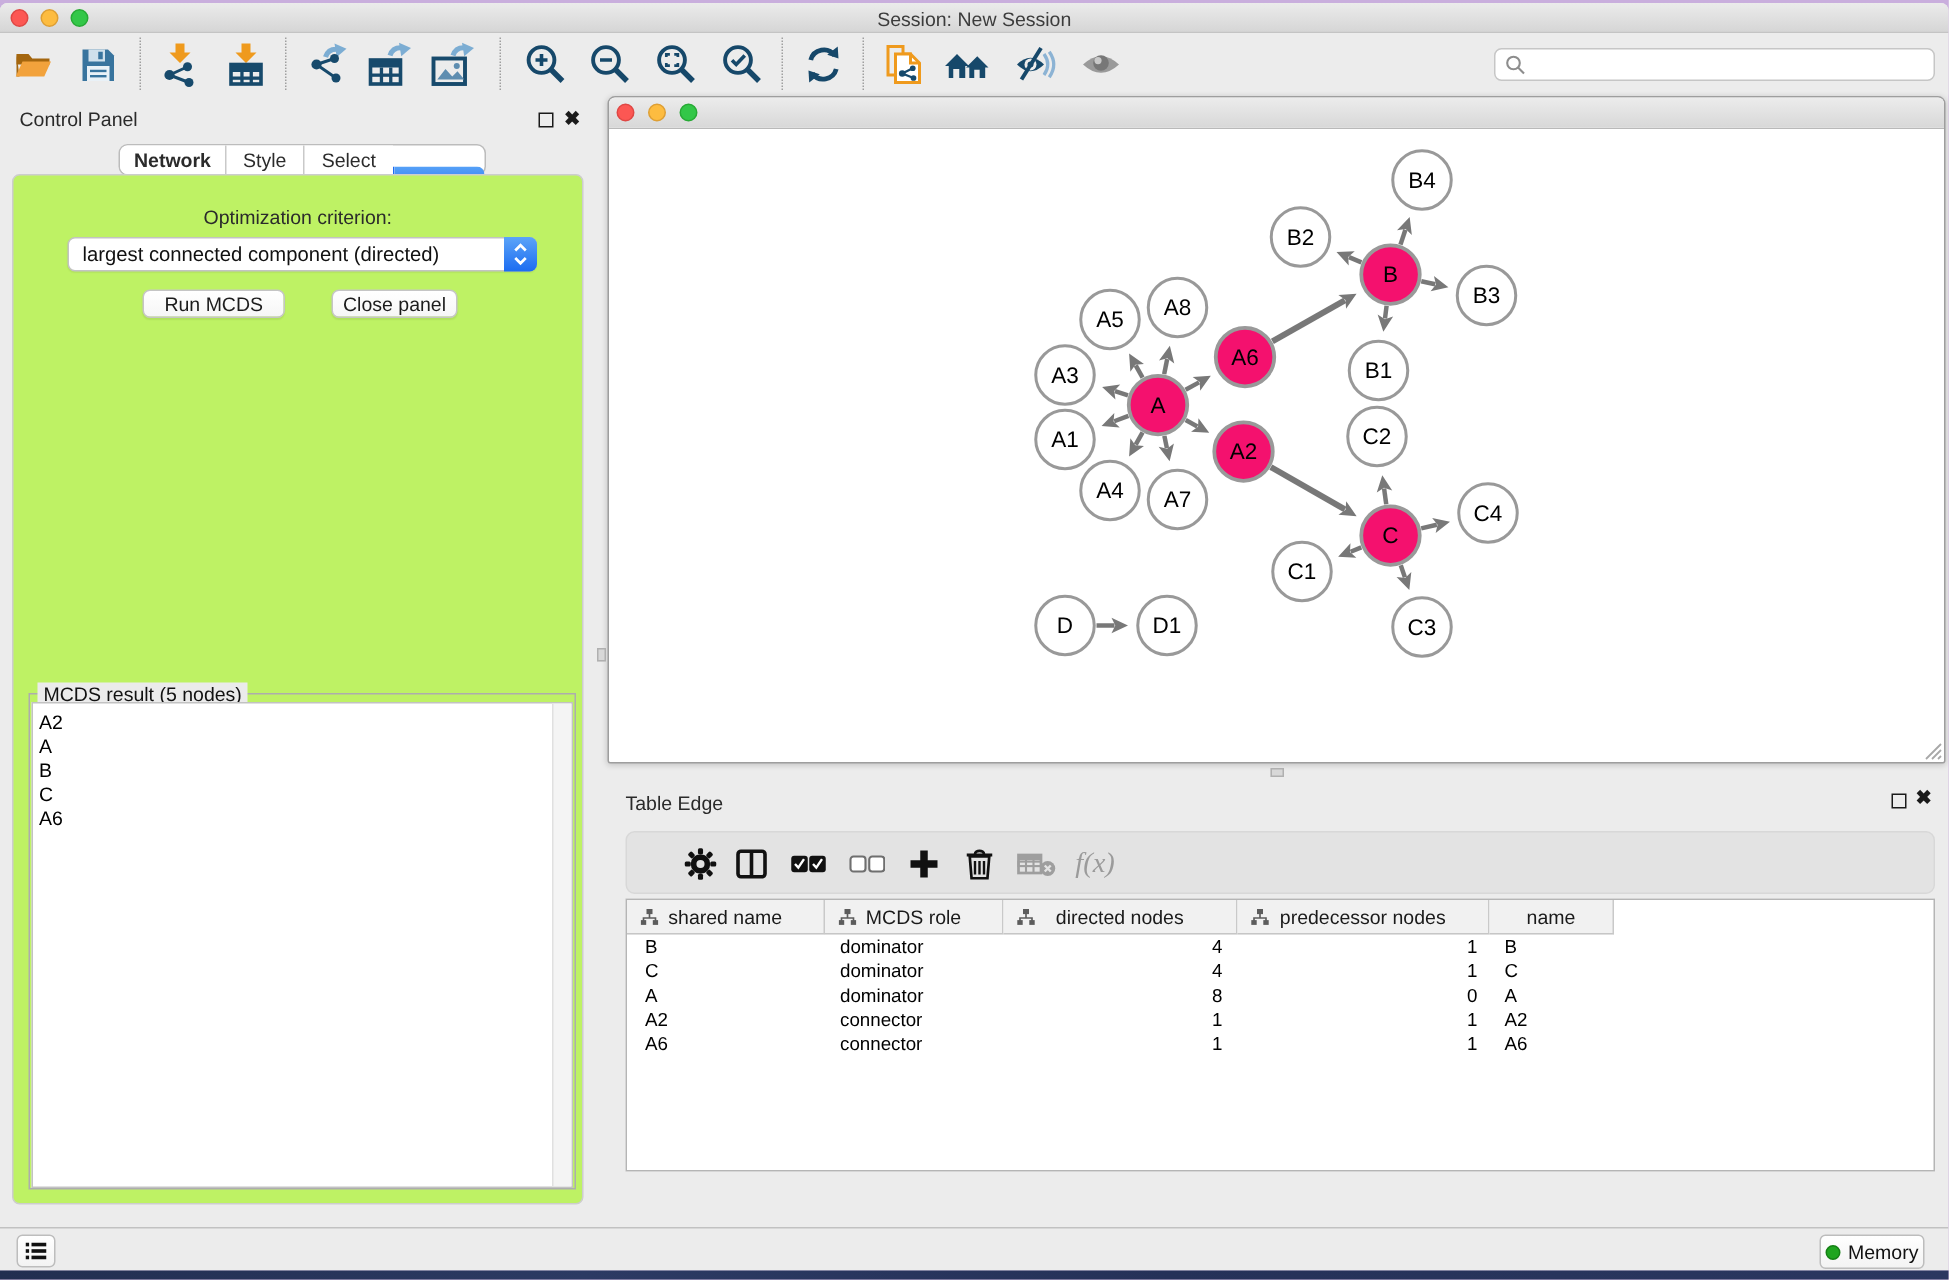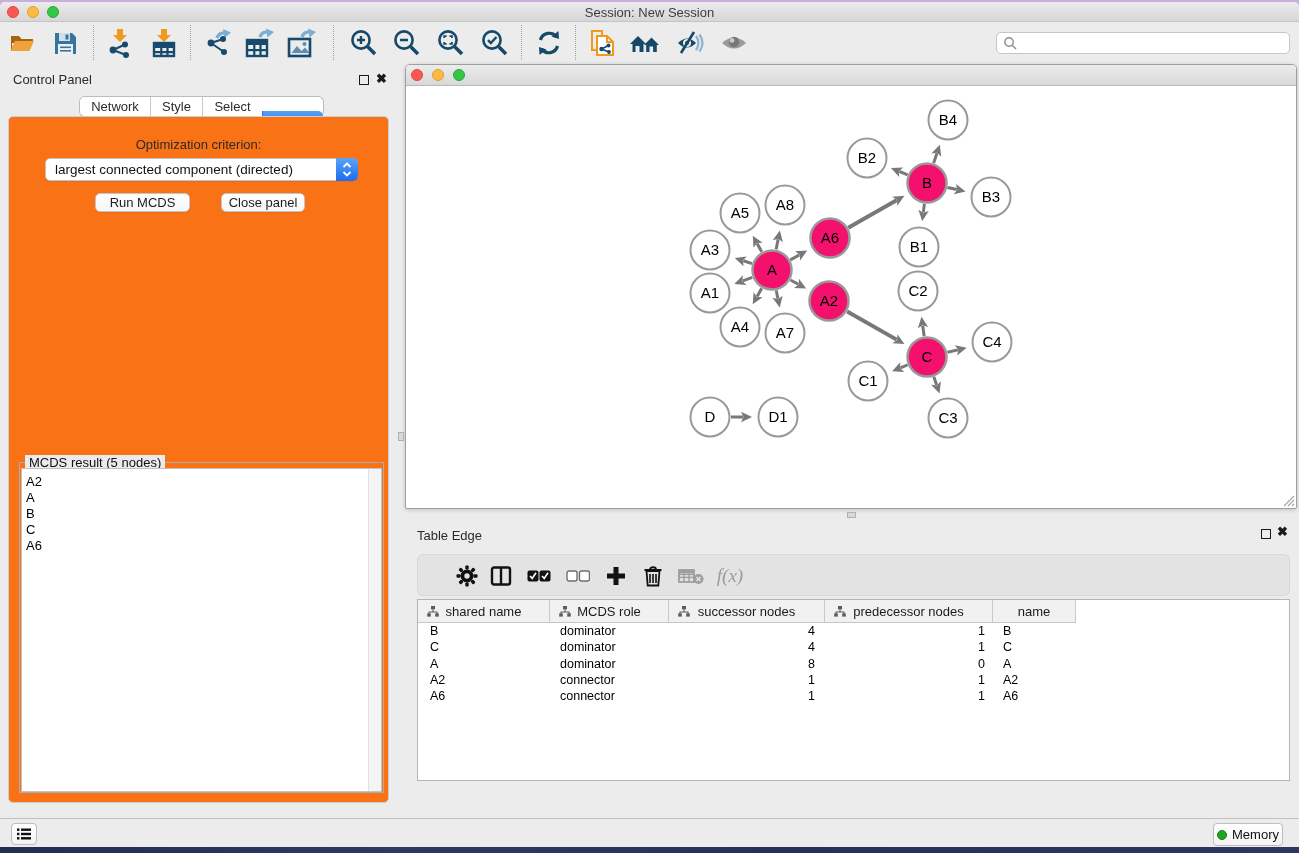--- a/index.html
+++ b/index.html
@@ -29,26 +29,26 @@
   
   .control-panel { position:absolute; top:61px; left:0; width:397px; height:755px; }
   .panel-title { position:absolute; left:13px; top:9px; font-size:13px; color:#2a2a2a; }
   .float-btn { position:absolute; width:10px; height:10px; border:1.5px solid #1a1a1a; top:12px; }
   .close-btn { position:absolute; font-size:13px; font-weight:bold; color:#1a1a1a; top:7px; line-height:18px; }
 
   .seg { position:absolute; display:flex; height:19px; border-radius:5px;
     box-shadow:0 0 0 1px #bcbcbc, 0 1px 1px rgba(0,0,0,.08); background:#fff; }
   .seg .tab { height:100%; display:flex; align-items:center; justify-content:center;
     font-size:13px; color:#2b2b2b; background:#fff; border-left:1px solid #c9c9c9; cursor:default; }
-  .seg .tab:first-child { border-left:none; border-radius:5px 0 0 5px; }
+  .seg .tab:first-child { border-left:none; border-radius:5px 0 0 5px;font-weight:bold; }
   .seg .tab:last-child  { border-radius:0 5px 5px 0;margin-top:14px; }
   .seg .tab.sel { background:linear-gradient(#56a1f7,#1d6cf1); color:#fff; border-left-color:#1d6cf1; }
 
   .cp-content { position:absolute; left:8px; top:53px; width:381px; height:687px;
-    border:1px solid #cdcdcd; border-radius:5px; background:#f97316; }
+    border:1px solid #cdcdcd; border-radius:5px; background:#bef264; }
   .opt-label { position:absolute; top:20px; width:100%; text-align:center; color:#2b2b2b; }
   .combo { position:absolute; left:36px; top:41px; width:313px; height:23px; background:#fff;
     border:1px solid #c3c3c3; border-radius:5px; display:flex; align-items:center;
     box-shadow:0 1px 1px rgba(0,0,0,.06); }
   .combo .val { flex:1; padding-left:9px; font-size:13.5px; color:#111; white-space:nowrap; }
   .combo .cap { width:22px; height:23px; margin:-1px -1px -1px 0; border-radius:0 5px 5px 0;
     background:linear-gradient(#5ba4f8,#1c6cf1); display:flex; align-items:center; justify-content:center; }
   .pushbtn { position:absolute; height:19px; background:linear-gradient(#ffffff,#f6f6f6); border:1px solid #c5c5c5;
     border-radius:5px; font-size:13px; color:#1c1c1c; display:flex; align-items:center; justify-content:center;
     box-shadow:0 1px 1px rgba(0,0,0,.07); }
@@ -505,21 +505,21 @@
               </svg>
               <span>MCDS role</span>
             </div>
             <div class="th" style="width: 156px;">
               <svg class="tree-ic" width="12" height="11" viewBox="0 0 12 11">
                 <rect x="4" y="0" width="4" height="3.4" fill="#5c5c5c"></rect>
                 <path d="M6 3.4 V6 M2 8 V6 H10 V8" stroke="#5c5c5c" stroke-width="1.1" fill="none"></path>
                 <rect x="0.2" y="7.4" width="3.6" height="3.2" fill="#5c5c5c"></rect>
                 <rect x="8.2" y="7.4" width="3.6" height="3.2" fill="#5c5c5c"></rect>
               </svg>
-              <span>successor nodes</span>
+              <span>directed nodes</span>
             </div>
             <div class="th" style="width: 168px;">
               <svg class="tree-ic" width="12" height="11" viewBox="0 0 12 11">
                 <rect x="4" y="0" width="4" height="3.4" fill="#5c5c5c"></rect>
                 <path d="M6 3.4 V6 M2 8 V6 H10 V8" stroke="#5c5c5c" stroke-width="1.1" fill="none"></path>
                 <rect x="0.2" y="7.4" width="3.6" height="3.2" fill="#5c5c5c"></rect>
                 <rect x="8.2" y="7.4" width="3.6" height="3.2" fill="#5c5c5c"></rect>
               </svg>
               <span>predecessor nodes</span>
             </div>

